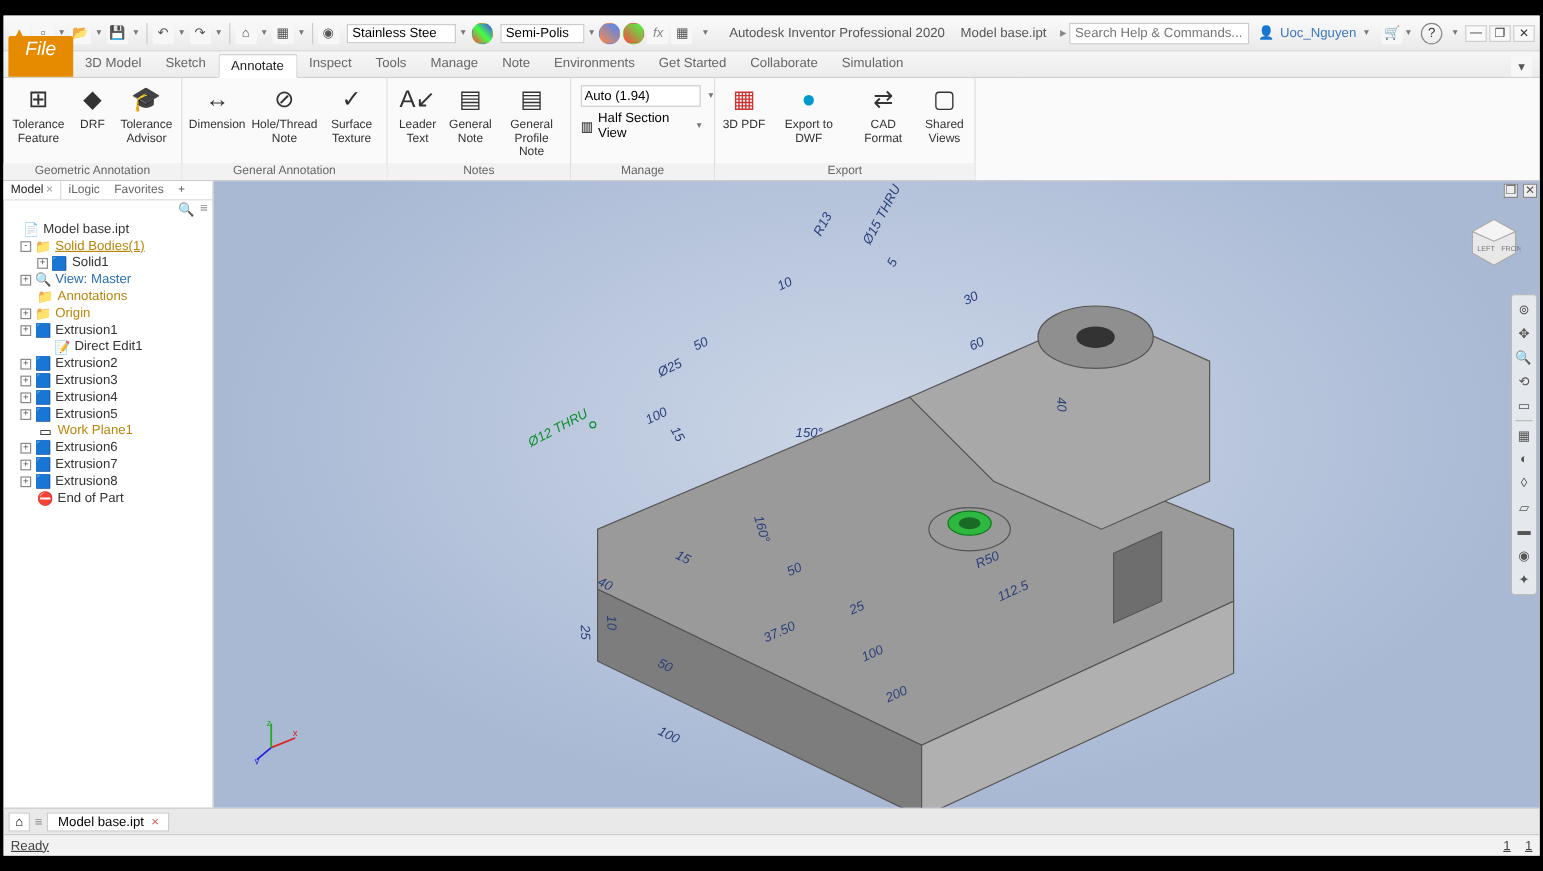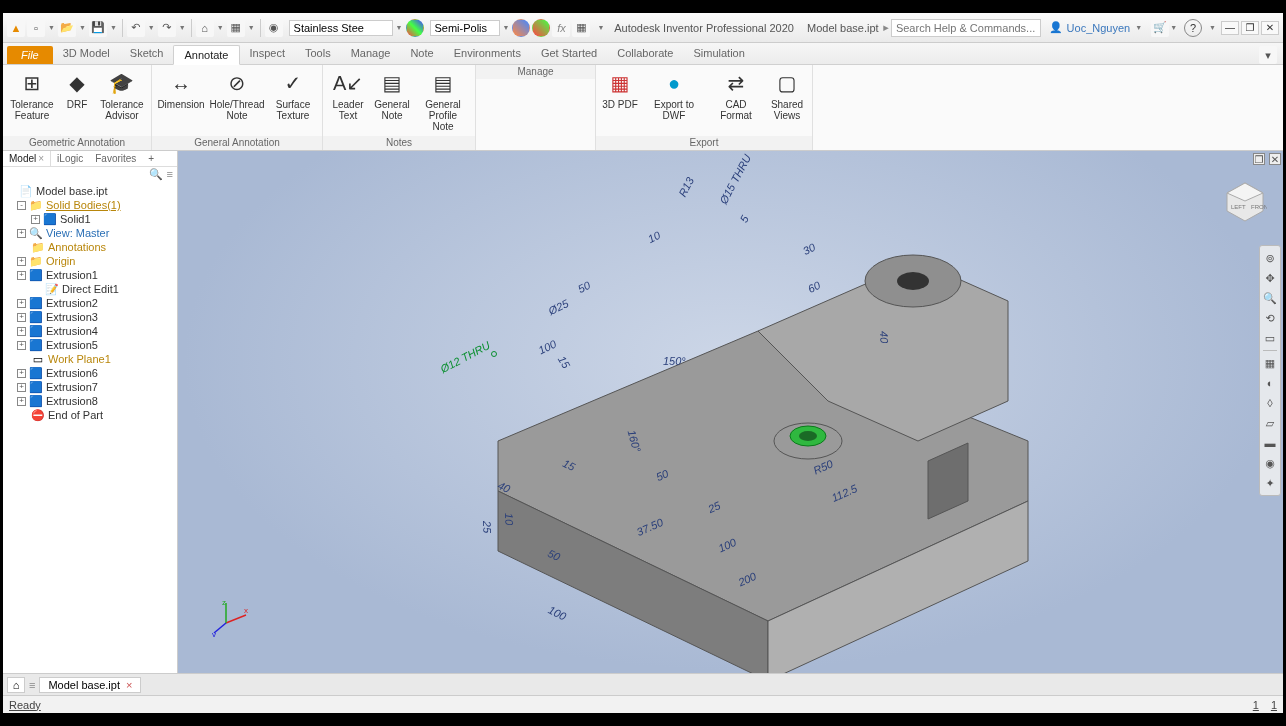--- a/index.html
+++ b/index.html
@@ -5,32 +5,32 @@
 * { margin: 0; padding: 0; box-sizing: border-box; font-family: "Segoe UI", Arial, sans-serif; }
 html, body { width: 1286px; height: 726px; overflow: hidden; background: #000; }
 .app { position: absolute; top: 13px; left: 3px; width: 1280px; height: 700px; background: #fff; display: flex; flex-direction: column; }
 
 
 .titlebar { height: 30px; background: linear-gradient(#fbfbfb,#eaeaea); border-bottom: 1px solid #ccc; display: flex; align-items: center; font-size: 11px; color: #333; }
 .qat { display: flex; align-items: center; gap: 2px; padding: 0 4px; }
 .qat-btn { width: 18px; height: 18px; display: flex; align-items: center; justify-content: center; background: #f7f7f7; border: 1px solid transparent; border-radius: 2px; cursor: pointer; font-size: 11px; color: #555; }
 .qat-sep { width: 1px; height: 18px; background: #ccc; margin: 0 2px; }
 .qat-drop { font-size: 7px; color: #777; padding: 0 1px; cursor: pointer; }
-.material-combo { margin-left: 4px; font-size: 11px; padding: 1px 4px; border: 1px solid #ccc; background: #fff; width: 104px; }
+.material-combo { margin-left: 4px; font-size: 11px; padding: 1px 4px; border: 1px solid #ccc; background: #fff; width: 91px; }
 .title-center { flex: 1; text-align: center; color: #555; font-size: 11px; }
 .title-center .doc { margin-left: 10px; }
 .search-box { width: 150px; font-size: 11px; padding: 2px 4px; border: 1px solid #ccc; background: #fff; color: #888; }
 .user { display: flex; align-items: center; gap: 4px; margin: 0 8px; color: #3b78bd; font-size: 11px; }
 .win-controls { display: flex; gap: 2px; padding: 0 4px; }
 .win-btn { width: 18px; height: 14px; border: 1px solid #ccc; display: flex; align-items: center; justify-content: center; font-size: 10px; cursor: pointer; background: #f9f9f9; }
 .help-btn { width: 18px; height: 18px; border-radius: 9px; border: 1px solid #888; display: flex; align-items: center; justify-content: center; font-size: 11px; color: #333; margin: 0 6px; cursor: pointer; }
 
 
 .ribbon-tabs { height: 22px; background: linear-gradient(#f6f6f6,#ececec); display: flex; align-items: flex-end; border-bottom: 1px solid #d0d0d0; font-size: 11px; }
-.file-tab { background: #e68a00; color: #fff; padding: 3px 14px 3px 14px; font-size: 11px; font-style: italic; border-radius: 2px 2px 0 0; margin-left: 4px; cursor: pointer; }
+.file-tab { background: #e68a00; color: #fff; padding: 3px 14px 13px 14px; font-size: 16px; font-style: italic; border-radius: 2px 2px 0 0; margin-left: 4px; cursor: pointer; }
 .tab { padding: 3px 10px; color: #666; cursor: pointer; }
 .tab.active { background: #fff; color: #222; border: 1px solid #d0d0d0; border-bottom: 1px solid #fff; border-radius: 2px 2px 0 0; position: relative; top: 1px; }
 
 
 .ribbon { height: 86px; background: #fafafa; border-bottom: 1px solid #ccc; display: flex; }
 .panel { display: flex; flex-direction: column; border-right: 1px solid #e0e0e0; }
 .panel-buttons { flex: 1; display: flex; align-items: flex-start; padding: 2px 4px; gap: 2px; }
 .panel-title { text-align: center; font-size: 10px; color: #666; padding: 1px 0 2px 0; background: #f2f2f2; }
 .big-btn { display: flex; flex-direction: column; align-items: center; justify-content: flex-start; width: 50px; padding: 2px 2px; cursor: pointer; font-size: 10px; color: #333; text-align: center; line-height: 1.1; }
 .big-icon { width: 28px; height: 28px; margin-bottom: 2px; display: flex; align-items: center; justify-content: center; font-size: 20px; }
@@ -204,20 +204,31 @@
           </div>
         <div class="big-btn" style="width:56px">
             <div class="big-icon">▤</div>
             <span>General
 Profile Note</span>
           </div>
       </div>
       <div class="panel-title">Notes</div>
     </div>
     <div class="panel" style="width:120px">
+      <div style="flex:1;display:flex;flex-direction:column;padding:4px">
+        <div class="combo-row">
+            <input class="combo" value="Auto (1.94)" style="">
+            <span class="qat-drop">▼</span>
+          </div>
+        <div class="combo-row">
+            <span>▥</span>
+            <span>Half Section View</span>
+            <span class="qat-drop">▼</span>
+          </div>
+      </div>
       <div class="panel-title">Manage</div>
     </div>
     <div class="panel">
       <div class="panel-buttons">
         <div class="big-btn" style="width:40px">
             <div class="big-icon" style="color:#c33">▦</div>
             <span>3D PDF</span>
           </div>
         <div class="big-btn" style="width:64px">
             <div class="big-icon" style="color:#09c">●</div>

